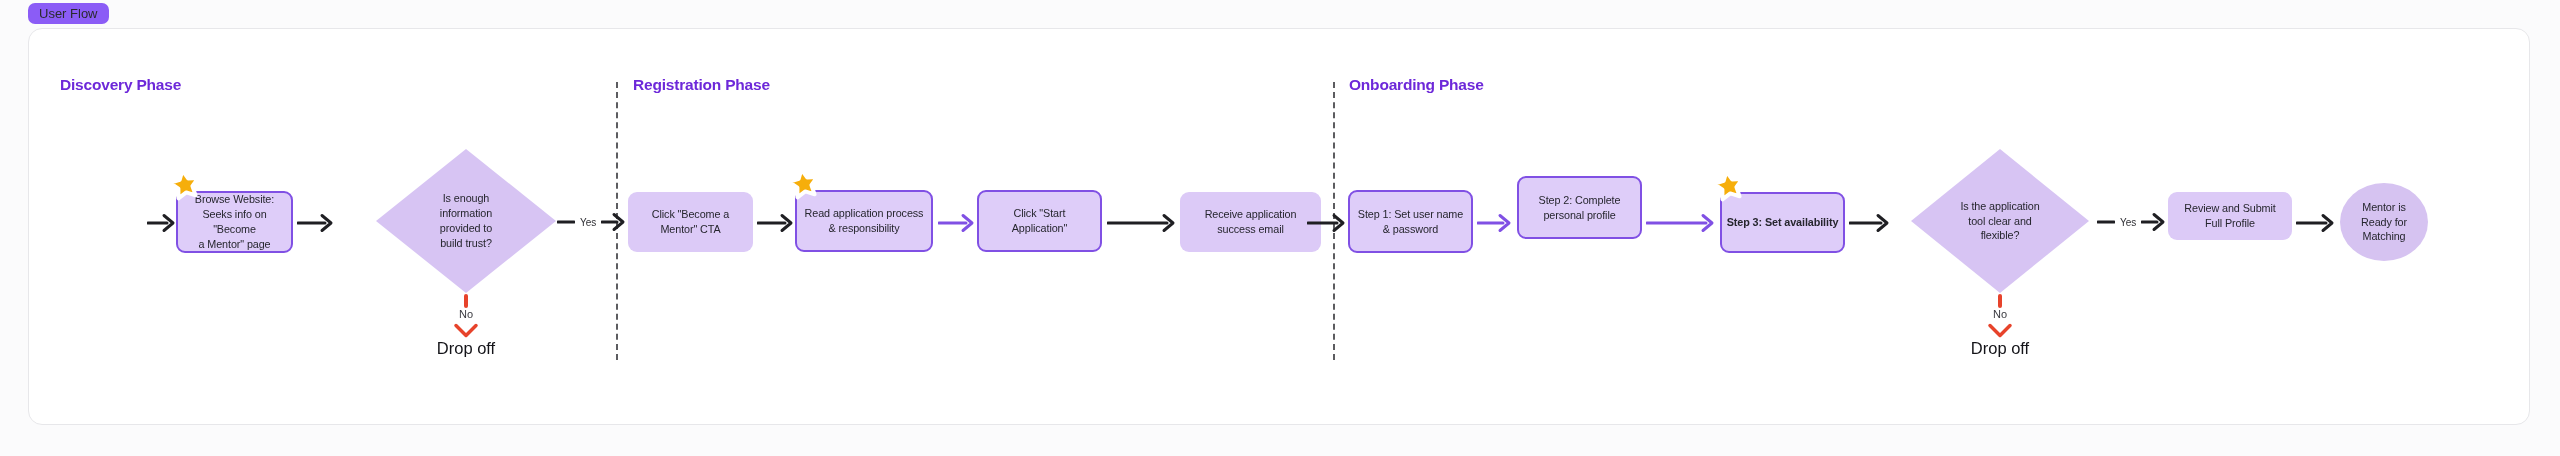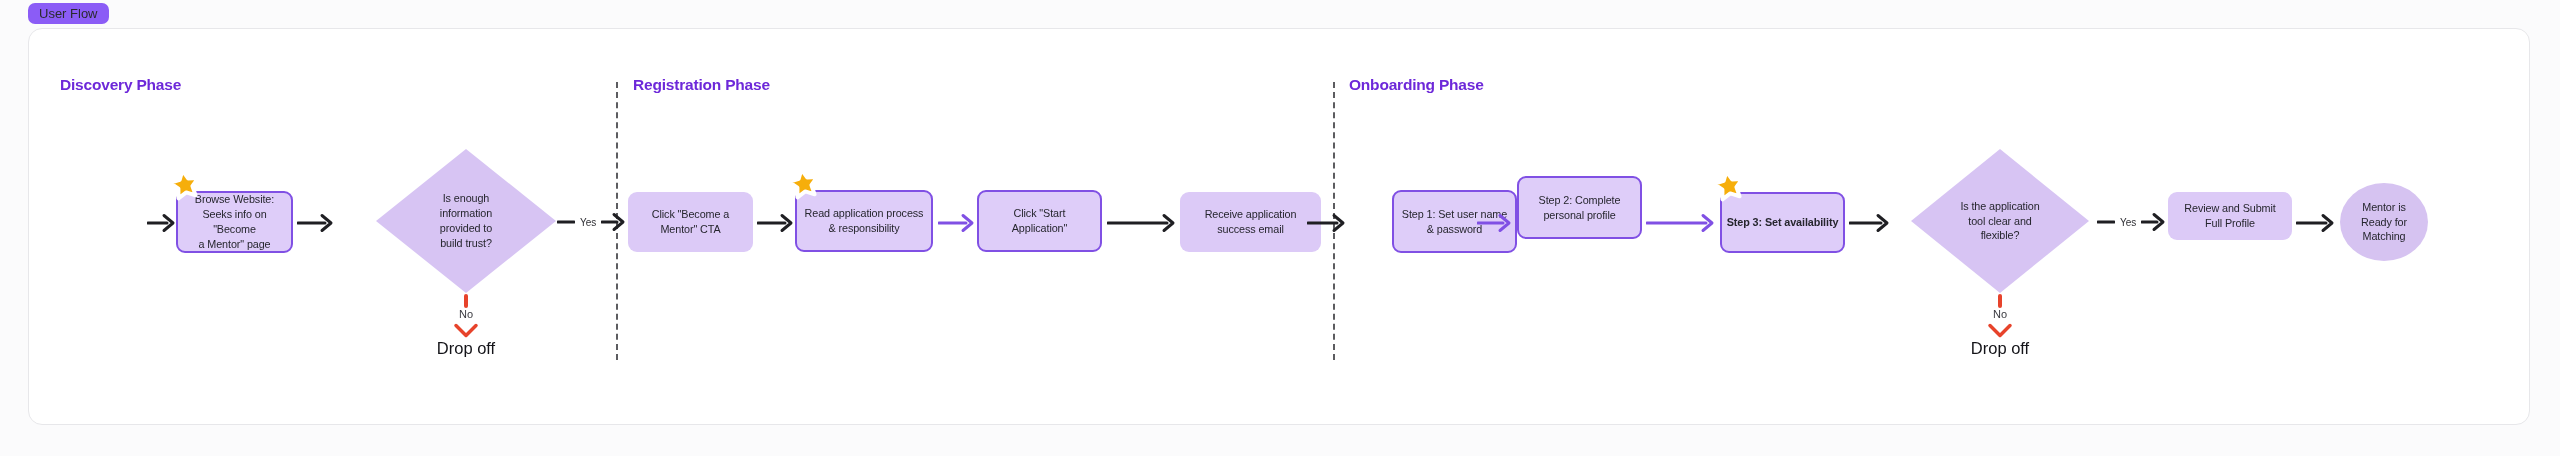--- a/index.html
+++ b/index.html
@@ -124,21 +124,21 @@
   </svg>
 
   <div class="node box" style="left:1180px;top:192px;width:141px;height:60px;">Receive application
 success email</div>
 
   <svg class="conn dark arrow" style="left:1307px;top:210px;" width="40" height="26" viewBox="0 0 40 26">
     <line x1="1" y1="13" x2="30" y2="13"></line>
       <polyline points="27,5.5 36,13 27,20.5"></polyline>
   </svg>
 
-  <div class="node box bordered" style="left:1348px;top:190px;width:125px;height:63px;margin-left:44px;">Step 1: Set user name
+  <div class="node box bordered" style="left:1348px;top:190px;width:125px;height:63px;">Step 1: Set user name
 &amp; password</div>
 
   <svg class="conn purple arrow" style="left:1477px;top:210px;" width="36" height="26" viewBox="0 0 36 26">
     <line x1="1" y1="13" x2="26" y2="13"></line>
       <polyline points="23,5.5 32,13 23,20.5"></polyline>
   </svg>
 
   <div class="node box bordered" style="left:1517px;top:176px;width:125px;height:63px;">Step 2: Complete
 personal profile</div>
 

